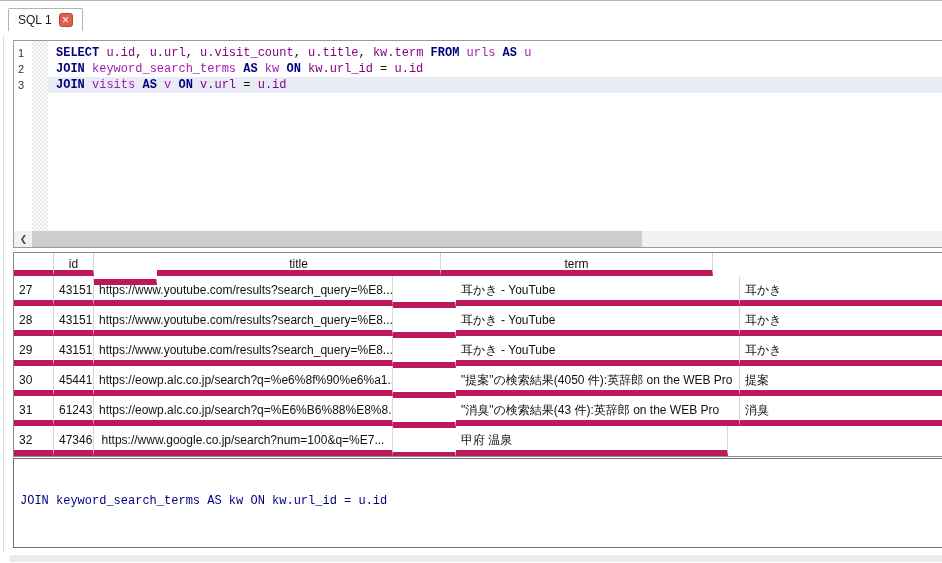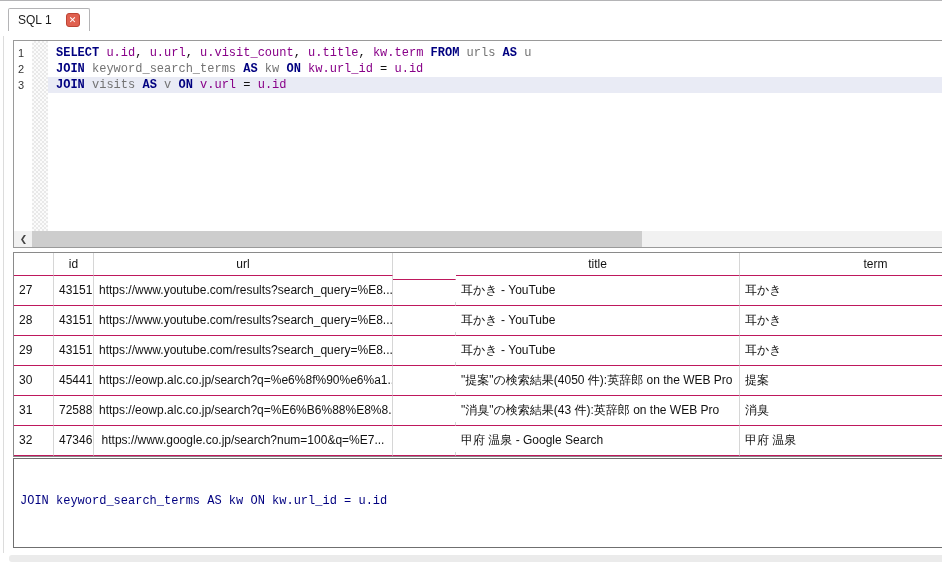--- a/index.html
+++ b/index.html
@@ -6,21 +6,21 @@
   body{
     width:942px;height:563px;position:relative;background:#ffffff;
     font-family:"Liberation Sans","DejaVu Sans",sans-serif;
     overflow:hidden;
   }
   
   .tabbar-line{position:absolute;left:0;right:0;top:30;height:0;border-top:1px solid #b4b4b6;z-index:1;}
   .tab{
     position:absolute;left:8px;top:8px;height:23px;box-sizing:border-box;
     border:1px solid #b4b4b6;border-bottom:none;border-radius:2px 2px 0 0;
-    background:#fff;z-index:2;display:flex;align-items:center;gap:14px;
+    background:#fff;z-index:2;display:flex;align-items:center;gap:7px;
     padding:0 9px;font-size:12px;color:#1a1a1a;
   }
   .tab-close{
     width:14px;height:14px;box-sizing:border-box;border-radius:3px;
     background:#e0604f;border:1px solid #bd4434;color:#fff;
     font-size:9px;font-weight:bold;display:flex;align-items:center;justify-content:center;
     line-height:1;cursor:default;
   }
   .left-rule{position:absolute;left:3px;top:36px;bottom:10px;width:1px;background:#dcdcdc;}
   
@@ -39,39 +39,39 @@
     background-size:4px 4px;
   }
   .codearea{
     position:absolute;left:34px;top:0;right:0;bottom:16px;
     padding-top:4px;font-family:"Liberation Mono","DejaVu Sans Mono",monospace;
     font-size:12px;line-height:16px;white-space:pre;overflow:hidden;
   }
   .codeline{padding-left:8px;height:16px;}
   .codeline.current{background:#e9ebf5;}
   .tk-kw{color:#000080;font-weight:bold;}
-  .tk-tbl{color:#737373;margin-top:8px;}
+  .tk-tbl{color:#a21caf;margin-top:8px;}
   .tk-fld{color:#880088;}
   .tk-pl{color:#111;}
   .hscroll{position:absolute;left:0;right:0;bottom:0;height:16px;background:#f1f1f1;}
   .sb-btn{
     position:absolute;left:1px;top:0;width:17px;height:16px;display:flex;
     align-items:center;justify-content:center;color:#444;font-size:9px;background:#f1f1f1;
   }
   .sb-thumb{position:absolute;left:18px;top:0;height:16px;width:610px;background:#cdcdcd;}
   
   .grid{
     position:absolute;left:13px;right:0;top:252px;height:205px;box-sizing:border-box;
     border:1px solid #8a8a8a;border-right:none;background:#fff;overflow:hidden;
     font-size:12px;color:#111;
   }
   .trow{display:flex;width:998px;height:30px;}
   .trow.head{height:23px;}
   .cell{
-    box-sizing:border-box;border-right:1px solid #d6d6d6;border-bottom:1px solid #be185d;
+    box-sizing:border-box;border-right:1px solid #d6d6d6;border-bottom:6px solid #be185d;
     padding:0 5px;line-height:29px;white-space:nowrap;overflow:hidden;flex:none;
   }
   .head .cell{line-height:22px;text-align:center;}
   .c-n{width:40px;}
   .c-id{width:40px;text-align:left;}
   .head .c-id{text-align:center;}
   .c-url{width:299px;text-align:center;}
   .c-vc{width:63px;margin-top:26px;}
   .c-title{width:284px;}
   .c-term{width:272px;}
@@ -108,21 +108,20 @@
       <span>❮</span>
     </div>
     <div class="sb-thumb"></div>
   </div>
 </div>
 
 <div class="grid">
   <div class="trow head" id="thead">
       <div class="cell c-n"></div>
       <div class="cell c-id">id</div>
-      <div class="cell c-url">url</div>
       <div class="cell c-vc">visit_count</div>
       <div class="cell c-title">title</div>
       <div class="cell c-term">term</div>
     </div>
   <div id="tbody">
       <div class="trow">
         <div class="cell c-n">27</div>
         <div class="cell c-id">43151</div>
         <div class="cell c-url">https://www.youtube.com/results?search_query=%E8...</div>
         <div class="cell c-vc">4</div>
@@ -148,32 +147,31 @@
       <div class="trow">
         <div class="cell c-n">30</div>
         <div class="cell c-id">45441</div>
         <div class="cell c-url">https://eowp.alc.co.jp/search?q=%e6%8f%90%e6%a1...</div>
         <div class="cell c-vc">1</div>
         <div class="cell c-title">"提案"の検索結果(4050 件):英辞郎 on the WEB Pro</div>
         <div class="cell c-term">提案</div>
       </div>
       <div class="trow">
         <div class="cell c-n">31</div>
-        <div class="cell c-id">72588</div>
+        <div class="cell c-id">61243</div>
         <div class="cell c-url">https://eowp.alc.co.jp/search?q=%E6%B6%88%E8%8...</div>
         <div class="cell c-vc">1</div>
         <div class="cell c-title">"消臭"の検索結果(43 件):英辞郎 on the WEB Pro</div>
         <div class="cell c-term">消臭</div>
       </div>
       <div class="trow">
         <div class="cell c-n">32</div>
         <div class="cell c-id">47346</div>
         <div class="cell c-url">https://www.google.co.jp/search?num=100&amp;q=%E7...</div>
         <div class="cell c-vc">3</div>
-        <div class="cell c-title">甲府 温泉 - Google Search</div>
         <div class="cell c-term">甲府 温泉</div>
       </div>
     </div>
 </div>
 
 <div class="log">
   <div>JOIN keyword_search_terms AS kw ON kw.url_id = u.id</div>
   
 </div>
 

